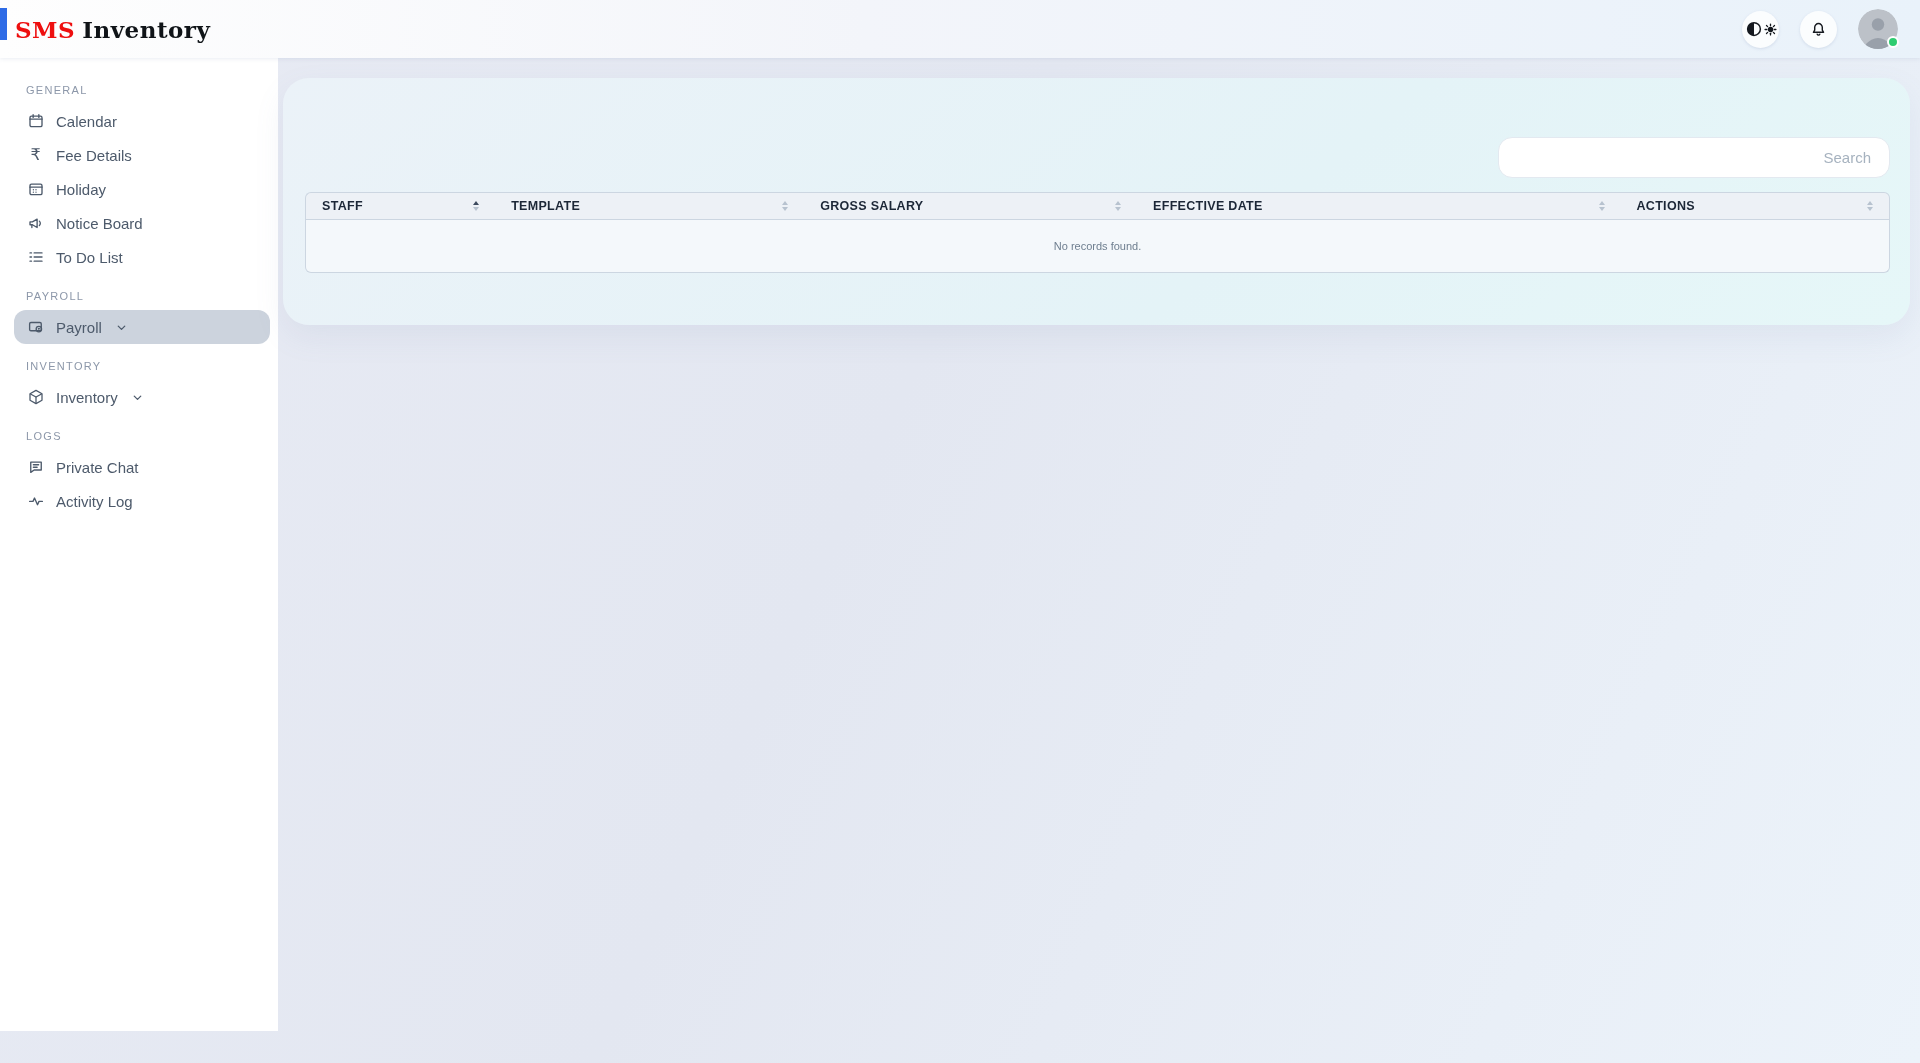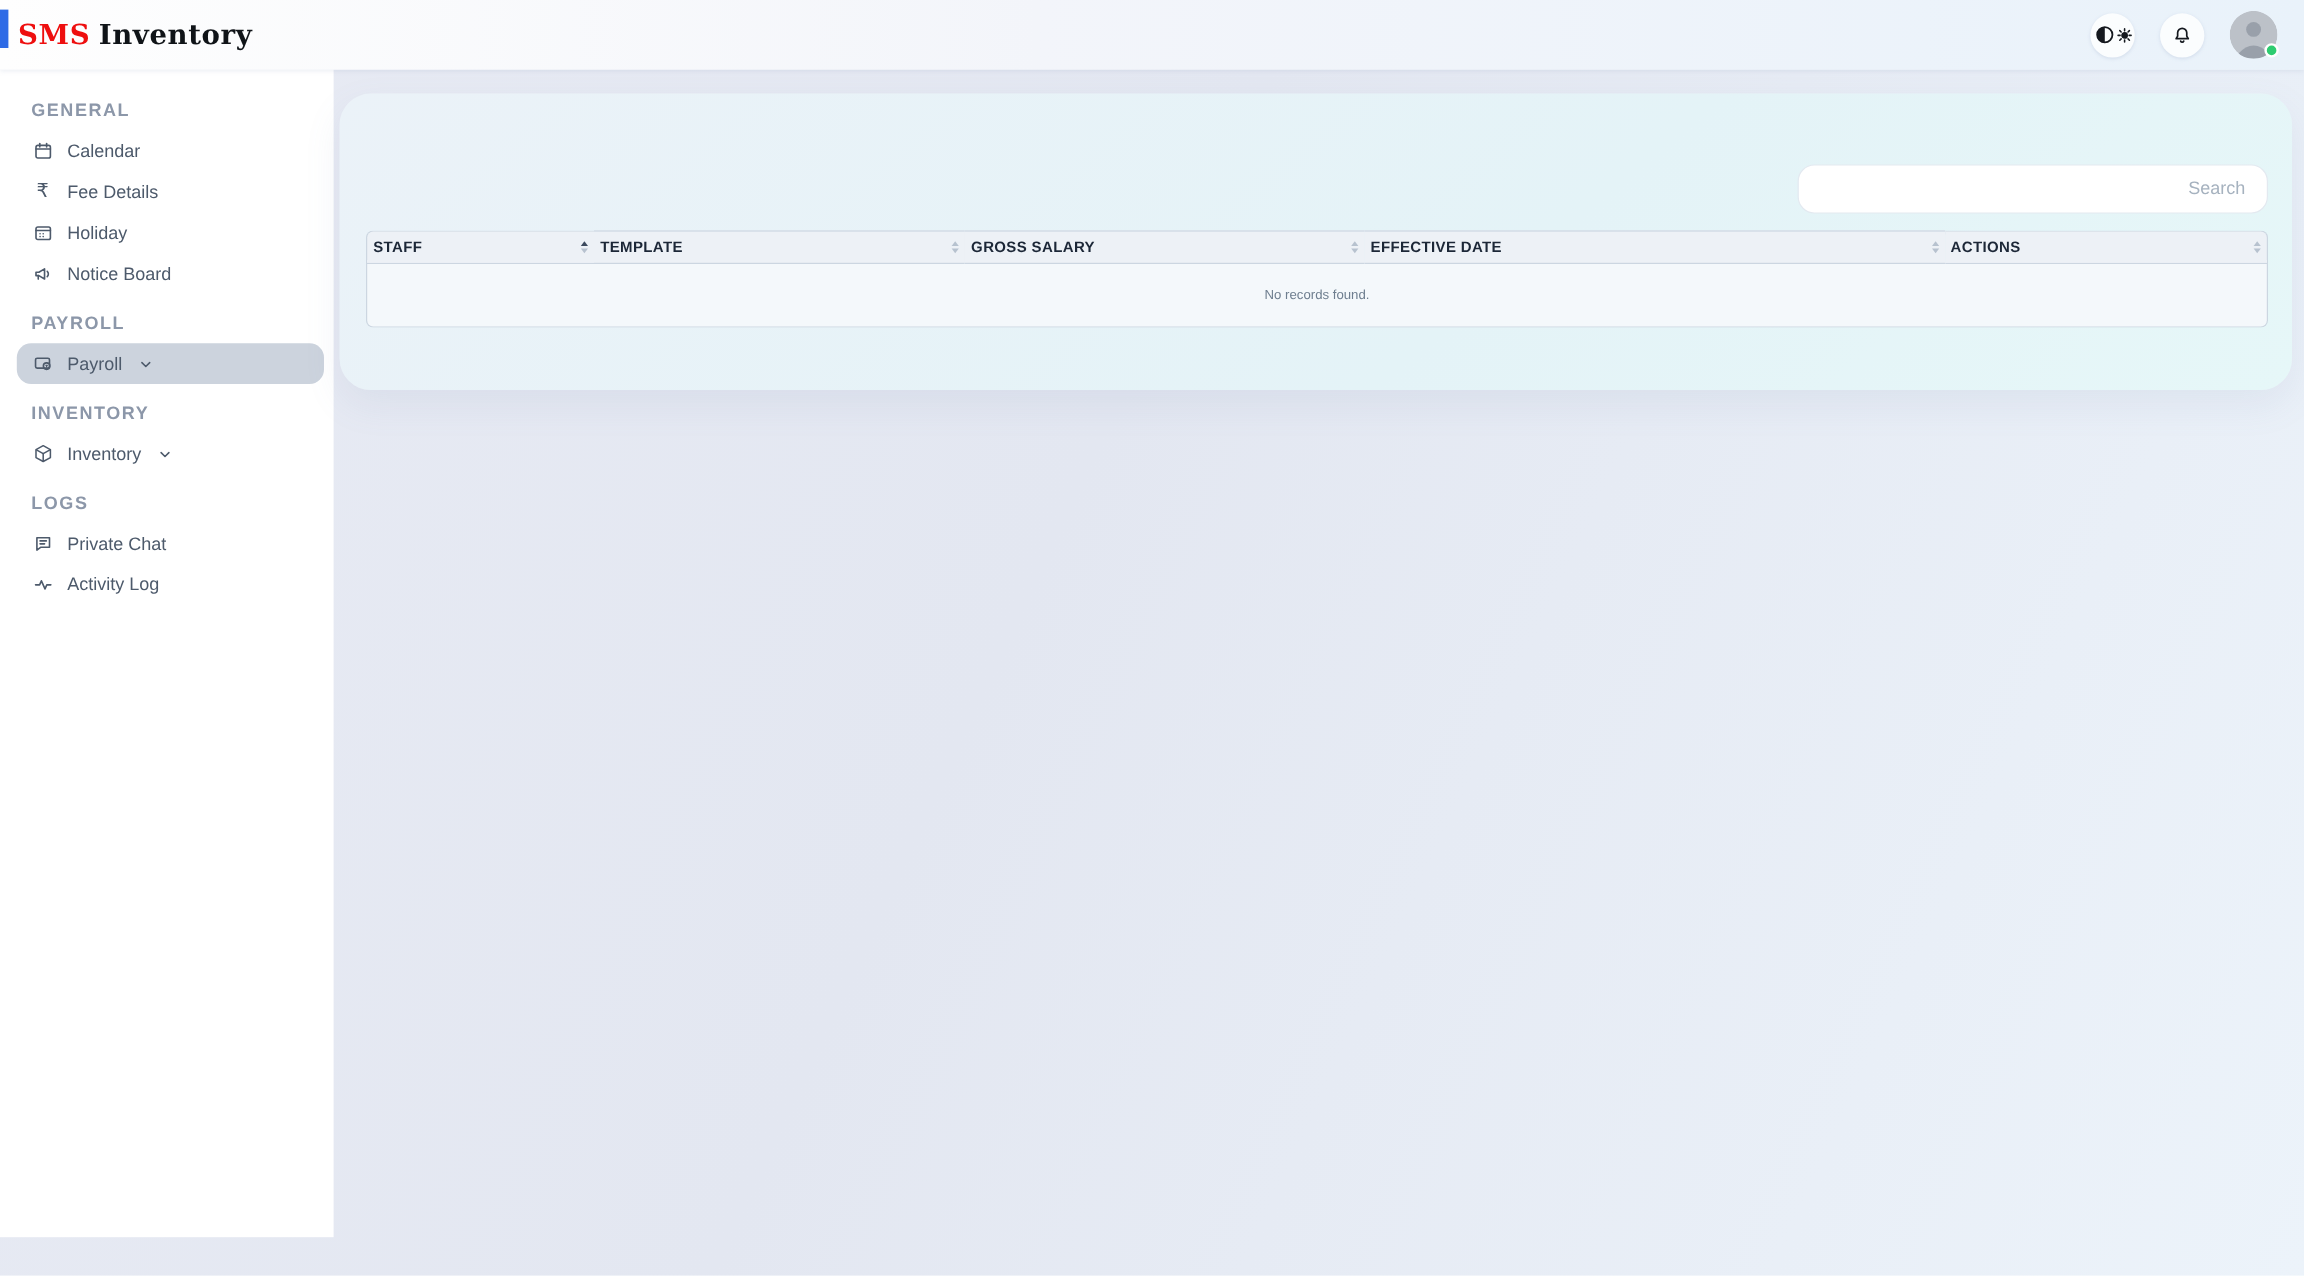--- a/index.html
+++ b/index.html
@@ -30,21 +30,21 @@
   .avatar-wrap{ position:relative; width:40px; height:40px; }
   .avatar{ width:40px; height:40px; border-radius:50%; overflow:hidden; display:block; }
   .status-dot{ position:absolute; right:-1px; bottom:1px; width:12px; height:12px; border-radius:50%; background:#2ecc71; border:2px solid #fff; }
 
   
   .sidebar{
     position:absolute; left:0; top:58px; width:278px; height:973px; background:#ffffff;
     padding:26px 8px 0 14px;
   }
   .section-label{
-    font-size:15px; font-weight:bold; color:#8c97a9; letter-spacing:1.3px;
+    font-size:11px; font-weight:normal; color:#8c97a9; letter-spacing:1.3px;
     margin:0 0 8px 12px;
   }
   .section-label.spaced{ margin-top:16px; }
   .side-item{
     height:34px; display:flex; align-items:center; gap:11px;
     padding:0 10px 0 12px; border-radius:12px; cursor:pointer;
     color:#4d5a6b; font-size:15px;
   }
   .side-item.active{ background:#ccd3dd; }
   .side-item .icn{ width:19px; height:19px; display:flex; align-items:center; justify-content:center; color:#4d5a6b; flex:none; }
@@ -81,21 +81,21 @@
     background:#ffffff; padding:0 18px; font-size:15px; color:#3c4756; font-family:inherit;
     outline:none;
     text-align:right;
   }
   .search-input::placeholder{ color:#a6b2bf; }
 
   .table-wrap{ margin-top:14px; }
   table{ width:100%; border-collapse:separate; border-spacing:0; }
   thead th{
     background:#edf1f6; height:28px; font-size:12.5px; font-weight:bold; color:#1c2737;
-    text-align:left; padding:0 5px; letter-spacing:.3px;
+    text-align:left; padding:0 16px; letter-spacing:.3px;
     border-top:1px solid #ccd6e1; border-bottom:1px solid #ccd6e1; cursor:pointer;
   }
   thead th:first-child{ border-left:1px solid #ccd6e1; border-top-left-radius:6px; }
   thead th:last-child{ border-right:1px solid #ccd6e1; border-top-right-radius:6px; }
   thead th .th-inner{ display:flex; align-items:center; justify-content:space-between; }
   tbody td{
     height:53px; text-align:center; color:#6e7e8f; font-size:11px; background:#f4f8fb;
     border-bottom:1px solid #ccd6e1; border-left:1px solid #ccd6e1; border-right:1px solid #ccd6e1;
     border-bottom-left-radius:6px; border-bottom-right-radius:6px;
   }
@@ -197,20 +197,33 @@
     <span class="icn">
       <svg viewBox="0 0 24 24" fill="none" stroke="currentColor" stroke-width="1.8" stroke-linejoin="round" stroke-linecap="round">
           <path d="M4 10.5v3.8h3.2L13.5 18V6.8L7.2 10.5H4z"></path>
           <path d="M16.5 9.5a4 4 0 0 1 0 5.8"></path>
           <path d="M6.5 14.3v3.8"></path>
         </svg>
     </span>
     <span>Notice Board</span>
   </div>
 
+  <div class="side-item">
+    <span class="icn">
+      <svg viewBox="0 0 24 24" fill="none" stroke="currentColor" stroke-width="1.8" stroke-linecap="round">
+          <line x1="9.5" y1="6.5" x2="20" y2="6.5"></line>
+          <line x1="9.5" y1="12" x2="20" y2="12"></line>
+          <line x1="9.5" y1="17.5" x2="20" y2="17.5"></line>
+          <line x1="4" y1="6.5" x2="6" y2="6.5"></line>
+          <line x1="4" y1="12" x2="6" y2="12"></line>
+          <line x1="4" y1="17.5" x2="6" y2="17.5"></line>
+        </svg>
+    </span>
+    <span>To Do List</span>
+  </div>
 
   <div class="section-label spaced">PAYROLL</div>
 
   <div class="side-item active">
     <span class="icn">
       <svg viewBox="0 0 24 24" fill="none" stroke="currentColor" stroke-width="1.8" stroke-linejoin="round">
           <rect x="3.5" y="6" width="15.5" height="11" rx="1.8"></rect>
           <circle cx="15.8" cy="14.8" r="3.6"></circle>
           <path d="M15.8 13.2v3.2M14.5 14h2.6" stroke-width="1.3"></path>
         </svg>

